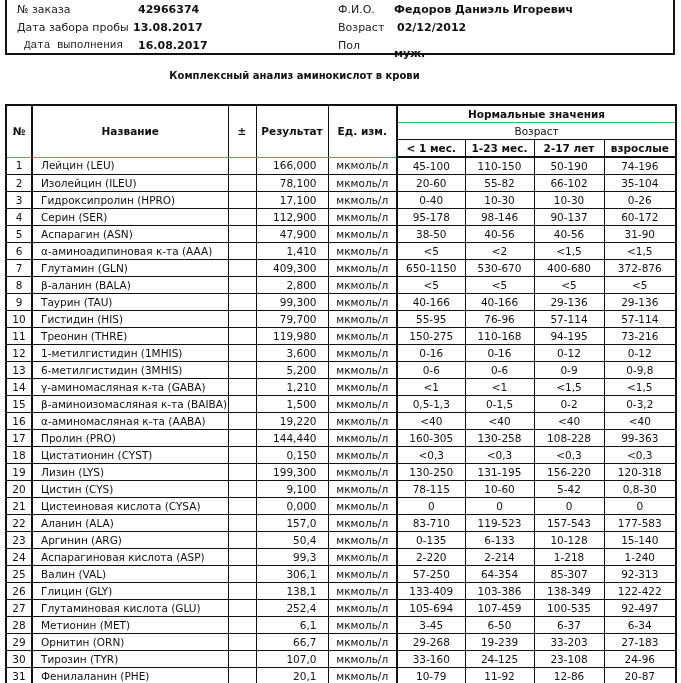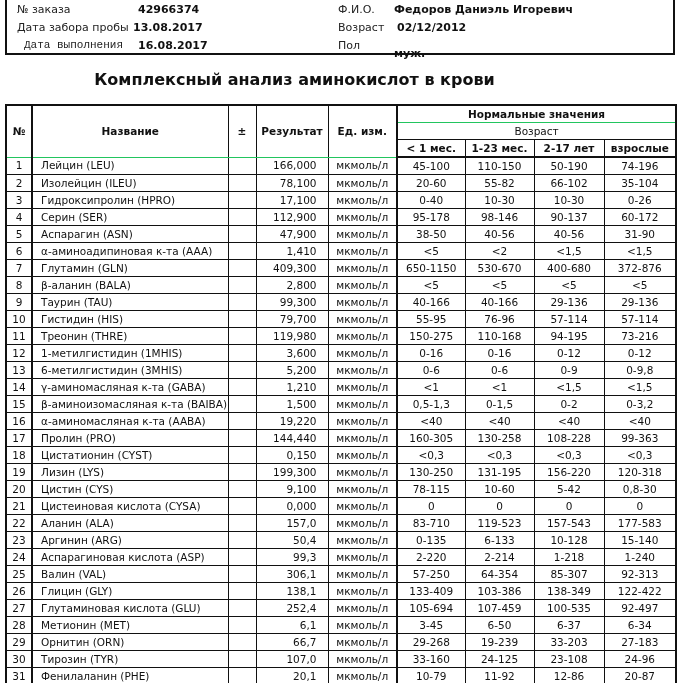--- a/index.html
+++ b/index.html
@@ -3,21 +3,21 @@
 <meta charset="utf-8">
 <style>
   html, body { margin: 0; padding: 0; background: #ffffff; }
   body { width: 681px; height: 683px; overflow: hidden; position: relative;
          font-family: "DejaVu Sans", sans-serif; color: #111; }
   .info-box { position: absolute; left: 5px; top: -2px; width: 670px; height: 57px;
               border: 2px solid #111; border-top: none; box-sizing: border-box; }
   .info-label { position: absolute; font-size: 11px; color: #222; }
   .info-value { position: absolute; font-size: 11px; font-weight: bold; color: #111; }
   .doc-title { position: absolute; left: 0; width: 589px; top: 70px; text-align: center;
-               font-size: 16px; font-weight: bold; }
+               font-size: 10px; font-weight: bold; }
   table.results { position: absolute; left: 5px; top: 104px; border-collapse: collapse;
                   table-layout: fixed; width: 670px; font-size: 10.5px; }
   table.results td, table.results th { border: 1px solid #111; padding: 0; height: 16px;
                   line-height: 15px; white-space: nowrap; overflow: hidden; }
   table.results { border: 2px solid #111; }
   table.results th { font-weight: bold; font-size: 10.5px; }
   .c-num { text-align: center; }
   .c-name { text-align: left; padding-left: 8px !important; }
   .c-res { text-align: right; padding-right: 11px !important; margin-top: 33px; }
   .c-unit { text-align: center; }

